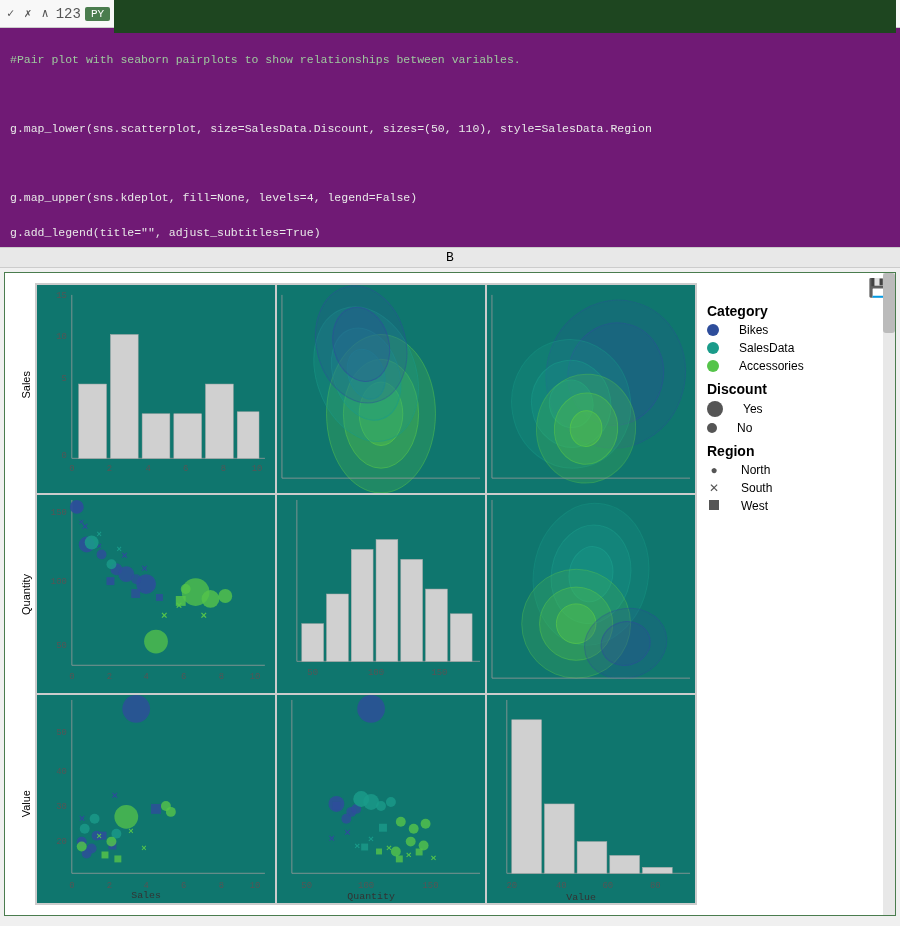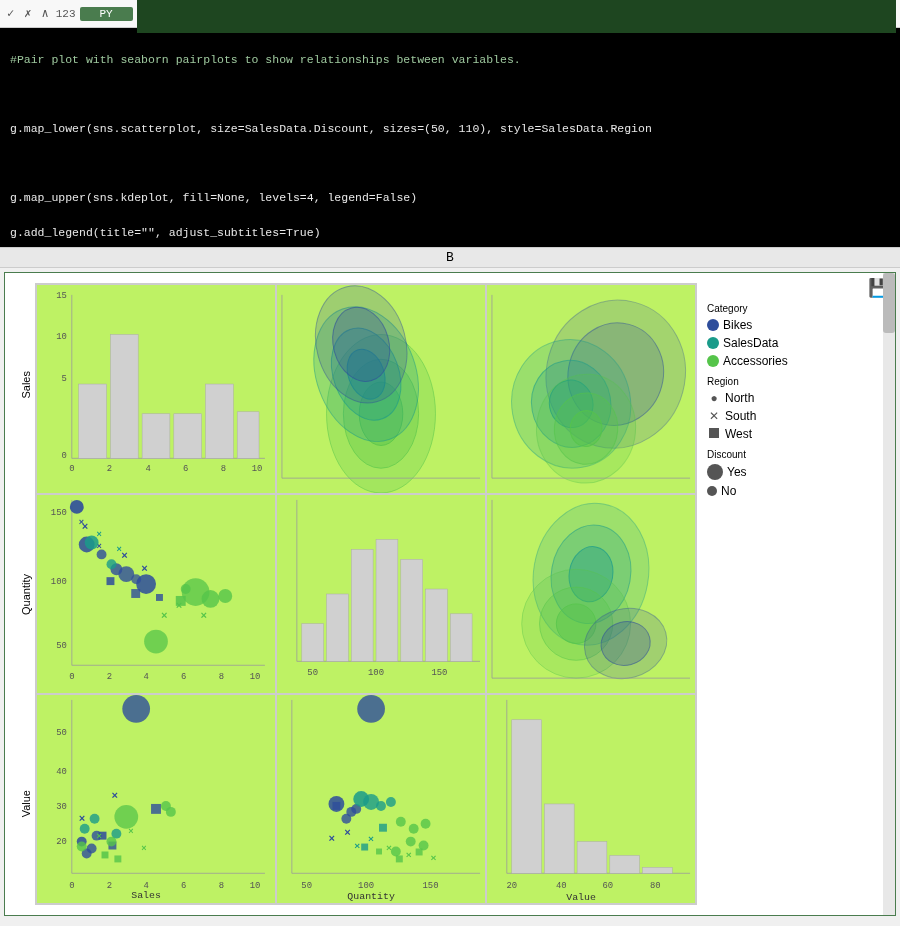--- a/index.html
+++ b/index.html
@@ -22,25 +22,25 @@
     .toolbar-icon {
       font-size: 12px;
       color: #555;
       cursor: pointer;
       padding: 1px 3px;
     }
     .cell-num {
       background: #4a7c4e;
       color: white;
       font-size: 11px;
-      padding: 1px 20px;
+      padding: 1px 6px;
       border-radius: 2px;
     }
     .code-area {
-      background: #000000;
+      background: #701a75;
       color: #e8e8e8;
       font-size: 12px;
       padding: 6px 10px;
       line-height: 1.5;
       white-space: pre;
     }
     .code-comment { color: #9ec89e; }
 
     .output-bar {
       background: #e8e8e8;
@@ -77,48 +77,48 @@
       display: grid;
       grid-template-columns: 240px 210px 210px;
       grid-template-rows: 210px 200px 210px;
       border: 1px solid #ccc;
     }
 
     .plot-cell {
       border: 0.5px solid #ccc;
       position: relative;
       overflow: hidden;
-      background: #bef264;
+      background: #0f766e;
       padding-left: 40px;
     }
 
     svg.plot-svg {
       position: absolute;
       top: 0; left: 0; right: 0; bottom: 0;
       width: 100%; height: 100%;
     }
 
     .legend-area {
       margin-left: 10px;
       min-width: 130px;
       font-family: Arial, sans-serif;
       font-size: 12px;
       padding-top: 20px;
     }
 
     .legend-title {
-      font-weight: normal;
-      font-size: 10px;
+      font-weight: bold;
+      font-size: 14px;
       margin-bottom: 4px;
     }
 
     .legend-item {
       display: flex;
       align-items: center;
-      gap: 4px;
+      gap: 20px;
       margin-bottom: 4px;
     }
 
     .legend-dot {
       width: 12px;
       height: 12px;
       border-radius: 50%;
       display: inline-block;
       flex-shrink: 0;
     }
@@ -162,21 +162,21 @@
       border-radius: 3px;
     }
   </style>
 </head>
 <body>
 
 <div class="cell-toolbar">
   <span class="toolbar-icon">✓</span>
   <span class="toolbar-icon">✗</span>
   <span class="toolbar-icon">∧</span>
-  <span style="font-size:11px;color:#555">123</span>
+  <span style="font-size:14px;color:#555">123</span>
   <span class="cell-num">PY</span>
 
   <div class="code-area" style="flex:1;background:#1e4620;padding:2px 8px;font-size:11.5px;line-height:1.5;">
   </div>
 </div>
 
 <div class="code-area" style="font-size:11.5px;">
 <span class="code-comment">#Pair plot with seaborn pairplots to show relationships between variables.</span>
 <br>
 <br><span>g.map_lower(sns.scatterplot, size=SalesData.Discount, sizes=(50, 110), style=SalesData.Region</span>
@@ -500,20 +500,32 @@
         <span class="legend-dot" style="background:#2e4d9b;"></span>
         <span>Bikes</span>
       </div>
       <div class="legend-item">
         <span class="legend-dot" style="background:#1a9b8a;"></span>
         <span>SalesData</span>
       </div>
       <div class="legend-item">
         <span class="legend-dot" style="background:#55c44a;"></span>
         <span>Accessories</span>
+      </div>
+
+      <div class="legend-section">
+        <div class="legend-title">Discount</div>
+        <div class="legend-item">
+          <span class="legend-dot-lg"></span>
+          <span>Yes</span>
+        </div>
+        <div class="legend-item">
+          <span class="legend-dot-sm"></span>
+          <span>No</span>
+        </div>
       </div>
 
       <div class="legend-section">
         <div class="legend-title">Region</div>
         <div class="legend-item">
           <span style="width:14px;text-align:center;font-size:12px;color:#555;">●</span>
           <span>North</span>
         </div>
         <div class="legend-item">
           <span style="width:14px;text-align:center;font-size:12px;color:#555;">✕</span>
@@ -521,32 +533,20 @@
         </div>
         <div class="legend-item">
           <span style="width:14px;text-align:center;">
             <svg width="10" height="10">
                 <rect width="10" height="10" fill="#555"></rect>
               </svg>
           </span>
           <span>West</span>
         </div>
       </div>
-
-      <div class="legend-section">
-        <div class="legend-title">Discount</div>
-        <div class="legend-item">
-          <span class="legend-dot-lg"></span>
-          <span>Yes</span>
-        </div>
-        <div class="legend-item">
-          <span class="legend-dot-sm"></span>
-          <span>No</span>
-        </div>
-      </div>
     </div>
 
   </div>
 
   <div class="scrollbar">
     <div class="scrollbar-thumb"></div>
   </div>
 
 </div>
 

